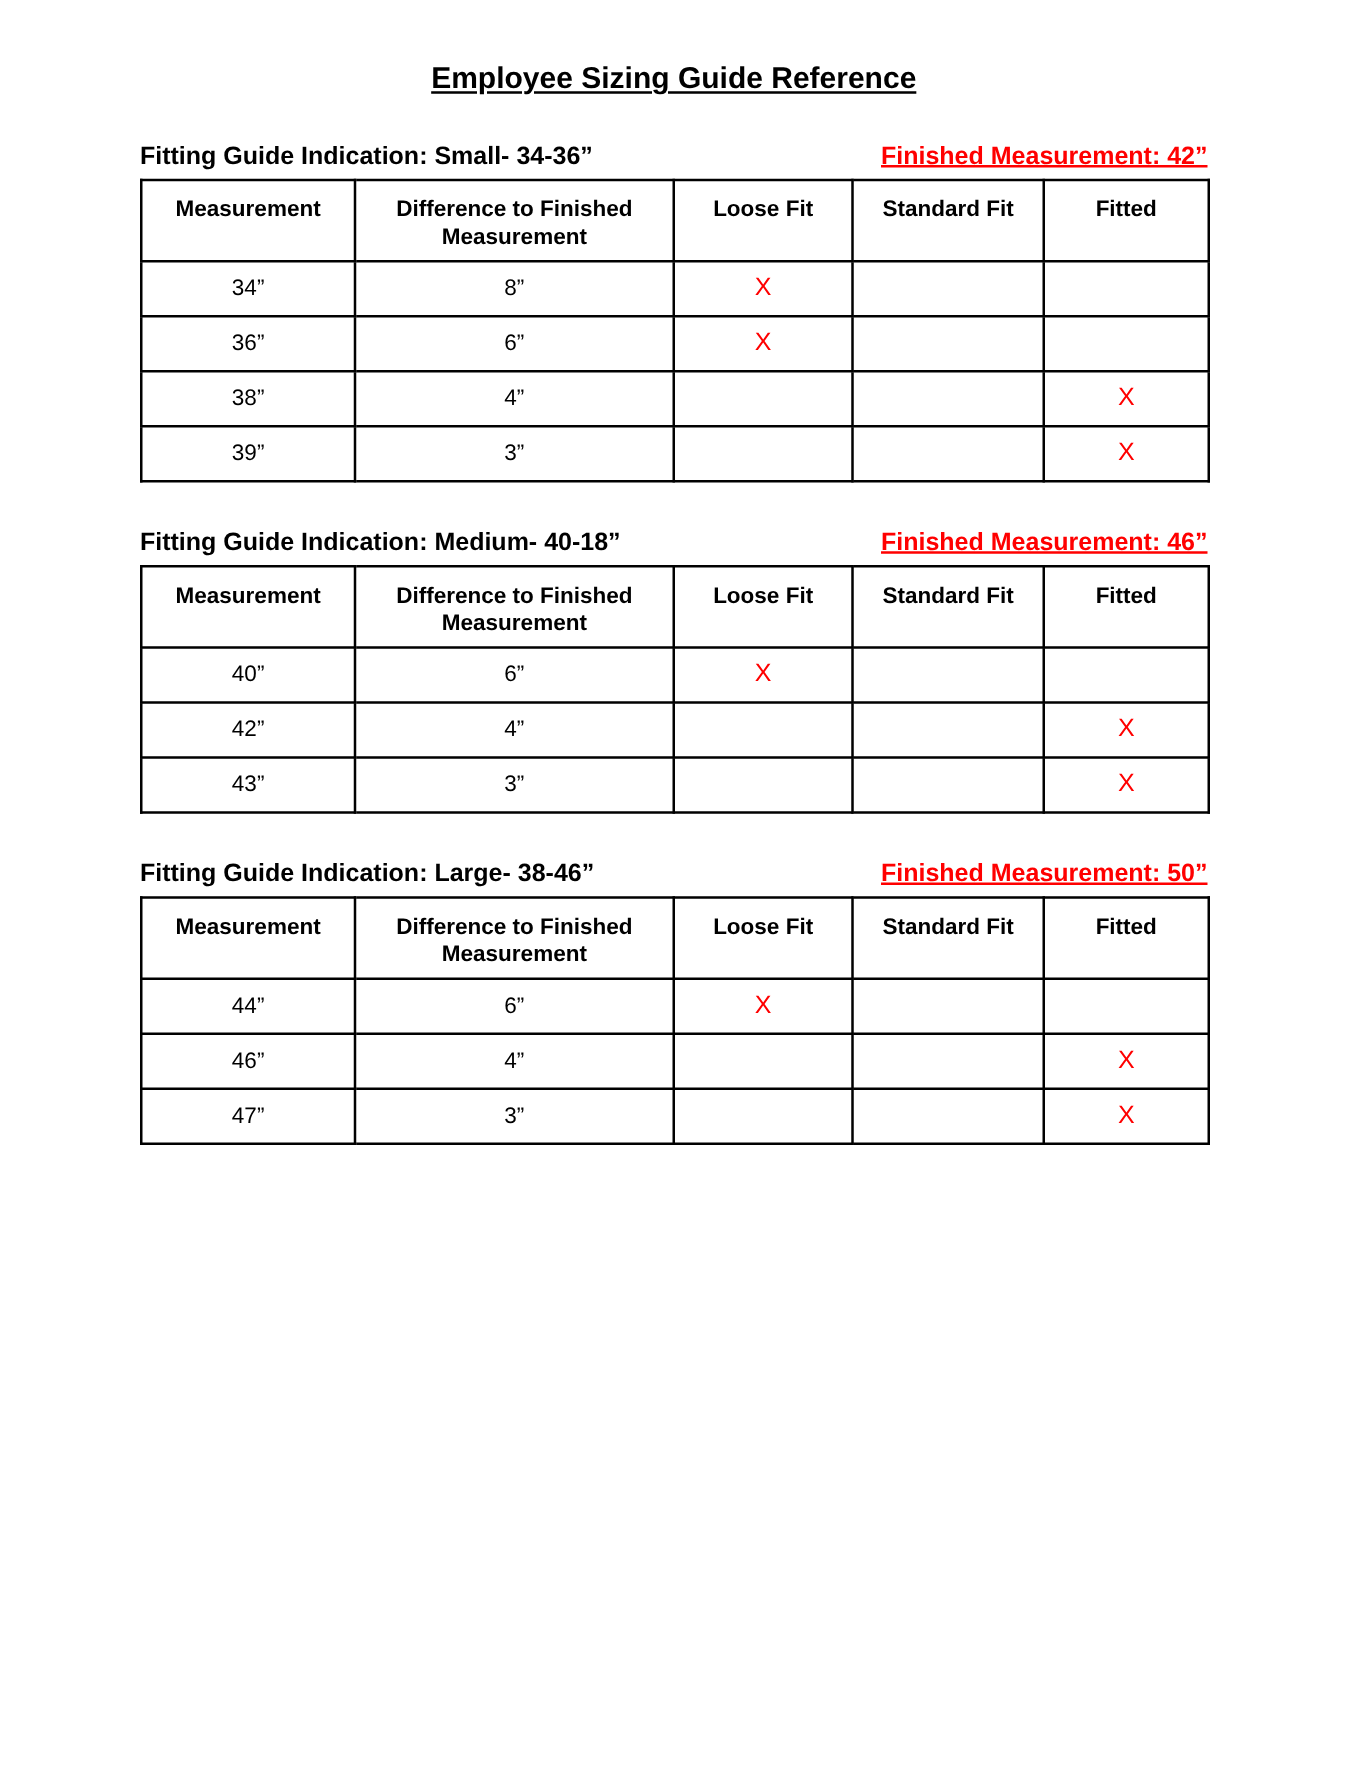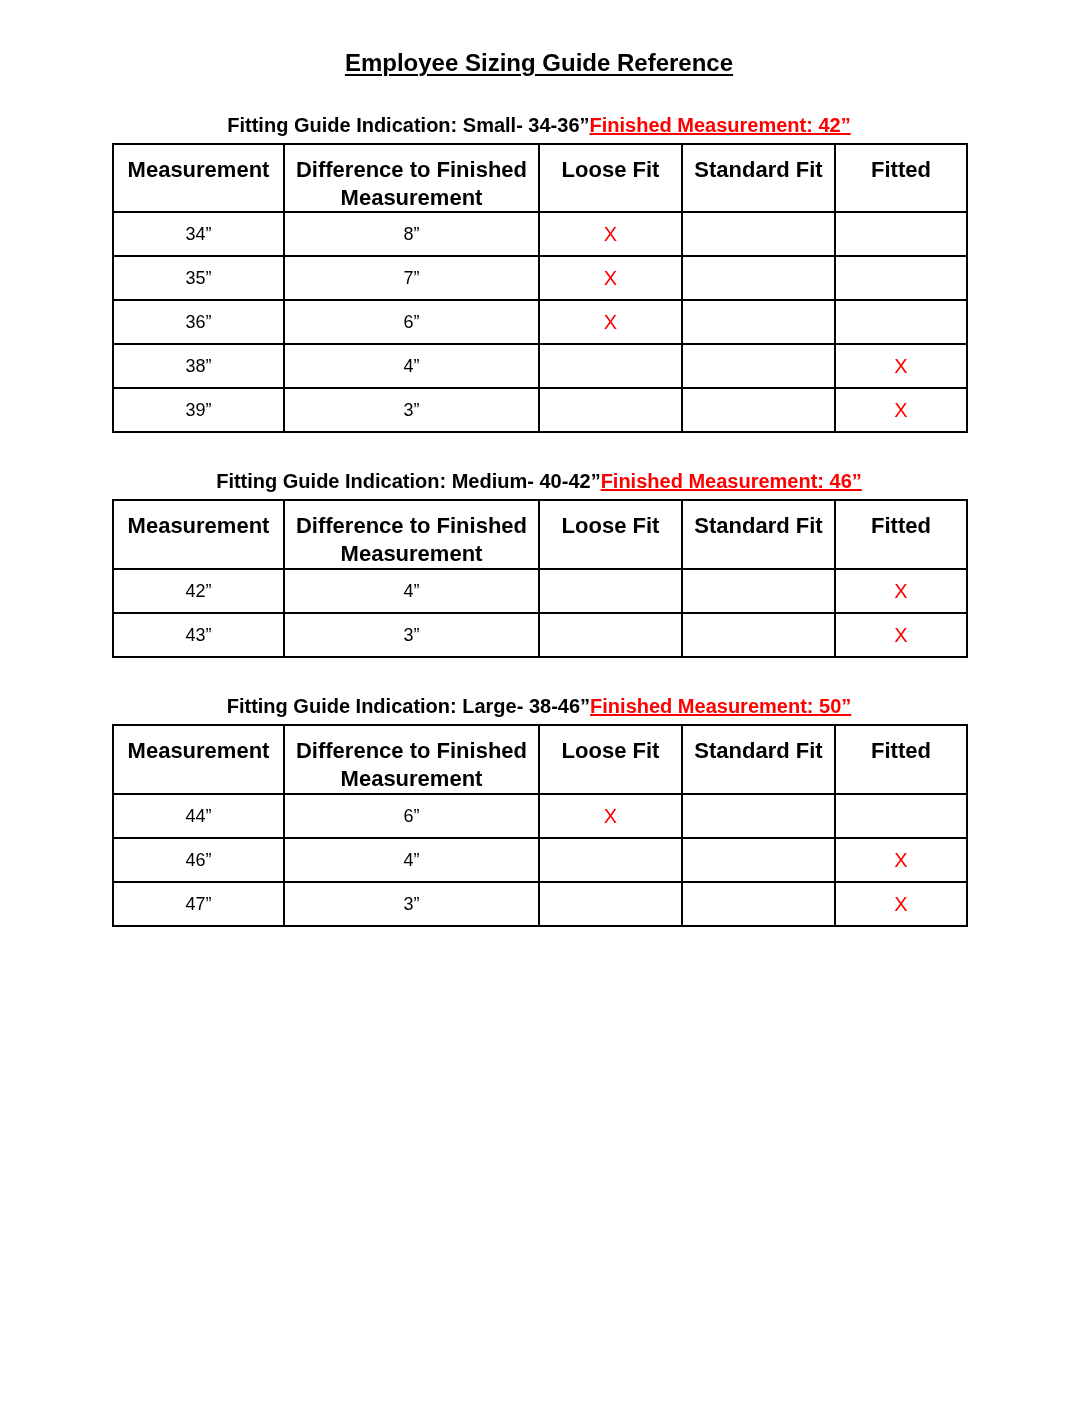--- a/index.html
+++ b/index.html
@@ -24,21 +24,21 @@
     font-size: 24px;
     line-height: 1.15;
     font-weight: bold;
     text-align: center;
     text-decoration: underline;
     text-underline-offset: 3px;
     text-decoration-thickness: 2px;
   }
   .section-head {
     display: flex;
-    justify-content: center;
+    justify-content: space-between;
     align-items: baseline;
     margin: 37px 0 6px 0;
     font-size: 20px;
     line-height: 1.15;
     font-weight: bold;
   }
   .section-head .finished {
     color: var(--mark-red, #FF0000);
     text-decoration: underline;
   }
@@ -56,21 +56,21 @@
   table.fit-table td {
     border: 2px solid #000000;
     text-align: center;
     overflow: hidden;
   }
   table.fit-table th {
     box-sizing: border-box;
     height: 65px;
     vertical-align: top;
     padding: 11px 6px 0 6px;
-    font-size: 22px;
+    font-size: 18px;
     line-height: 1.27;
     font-weight: bold;
   }
   table.fit-table td {
     box-sizing: border-box;
     height: 44px;
     vertical-align: middle;
     padding: 0 4px;
     font-size: 18px;
     font-weight: normal;
@@ -111,27 +111,20 @@
       </thead>
       <tbody>
           <tr>
             <td>34”</td>
             <td>8”</td>
             <td class="mark">X</td>
             <td class="mark"></td>
             <td class="mark"></td>
           </tr>
           <tr>
-            <td>35”</td>
-            <td>7”</td>
-            <td class="mark">X</td>
-            <td class="mark"></td>
-            <td class="mark"></td>
-          </tr>
-          <tr>
             <td>36”</td>
             <td>6”</td>
             <td class="mark">X</td>
             <td class="mark"></td>
             <td class="mark"></td>
           </tr>
           <tr>
             <td>38”</td>
             <td>4”</td>
             <td class="mark"></td>
@@ -144,41 +137,48 @@
             <td class="mark"></td>
             <td class="mark"></td>
             <td class="mark">X</td>
           </tr>
         </tbody>
     </table>
   </section>
 
   <section>
     <div class="section-head">
-      <span>Fitting Guide Indication: Medium- 40-42”</span>
+      <span>Fitting Guide Indication: Medium- 40-18”</span>
       <span class="finished">Finished Measurement: 46”</span>
     </div>
     <table class="fit-table">
       <colgroup>
         <col class="c-measure">
           <col class="c-difference">
           <col class="c-loose">
           <col class="c-standard">
           <col class="c-fitted">
       </colgroup>
       <thead>
         <tr>
           <th>Measurement</th>
           <th>Difference to Finished Measurement</th>
           <th>Loose Fit</th>
           <th>Standard Fit</th>
           <th>Fitted</th>
         </tr>
       </thead>
       <tbody>
+          <tr>
+            <td>40”</td>
+            <td>6”</td>
+            <td class="mark">X</td>
+            <td class="mark"></td>
+            <td class="mark"></td>
+          </tr>
           <tr>
             <td>42”</td>
             <td>4”</td>
             <td class="mark"></td>
             <td class="mark"></td>
             <td class="mark">X</td>
           </tr>
           <tr>
             <td>43”</td>
             <td>3”</td>

